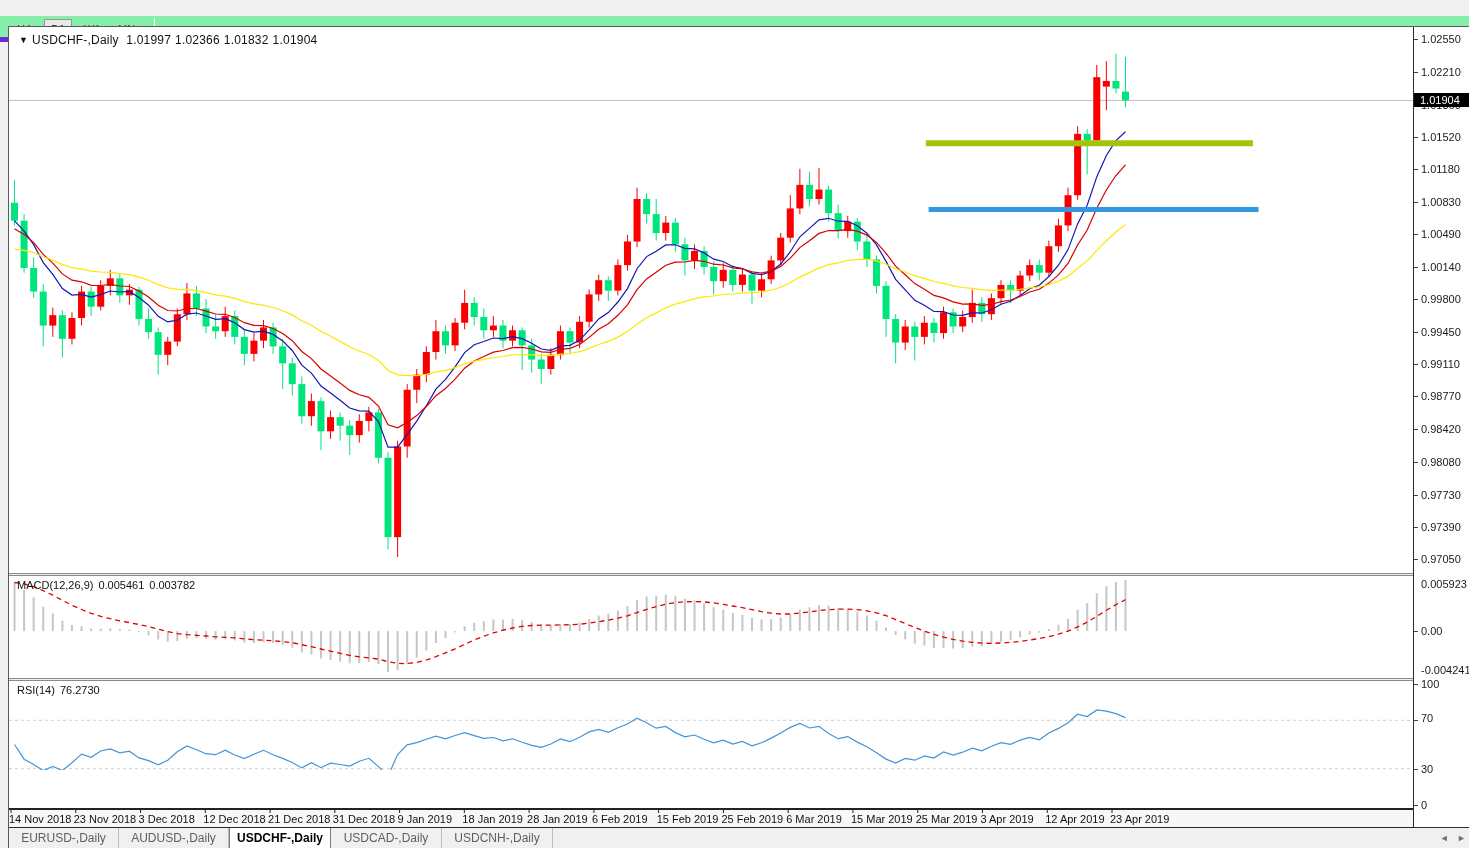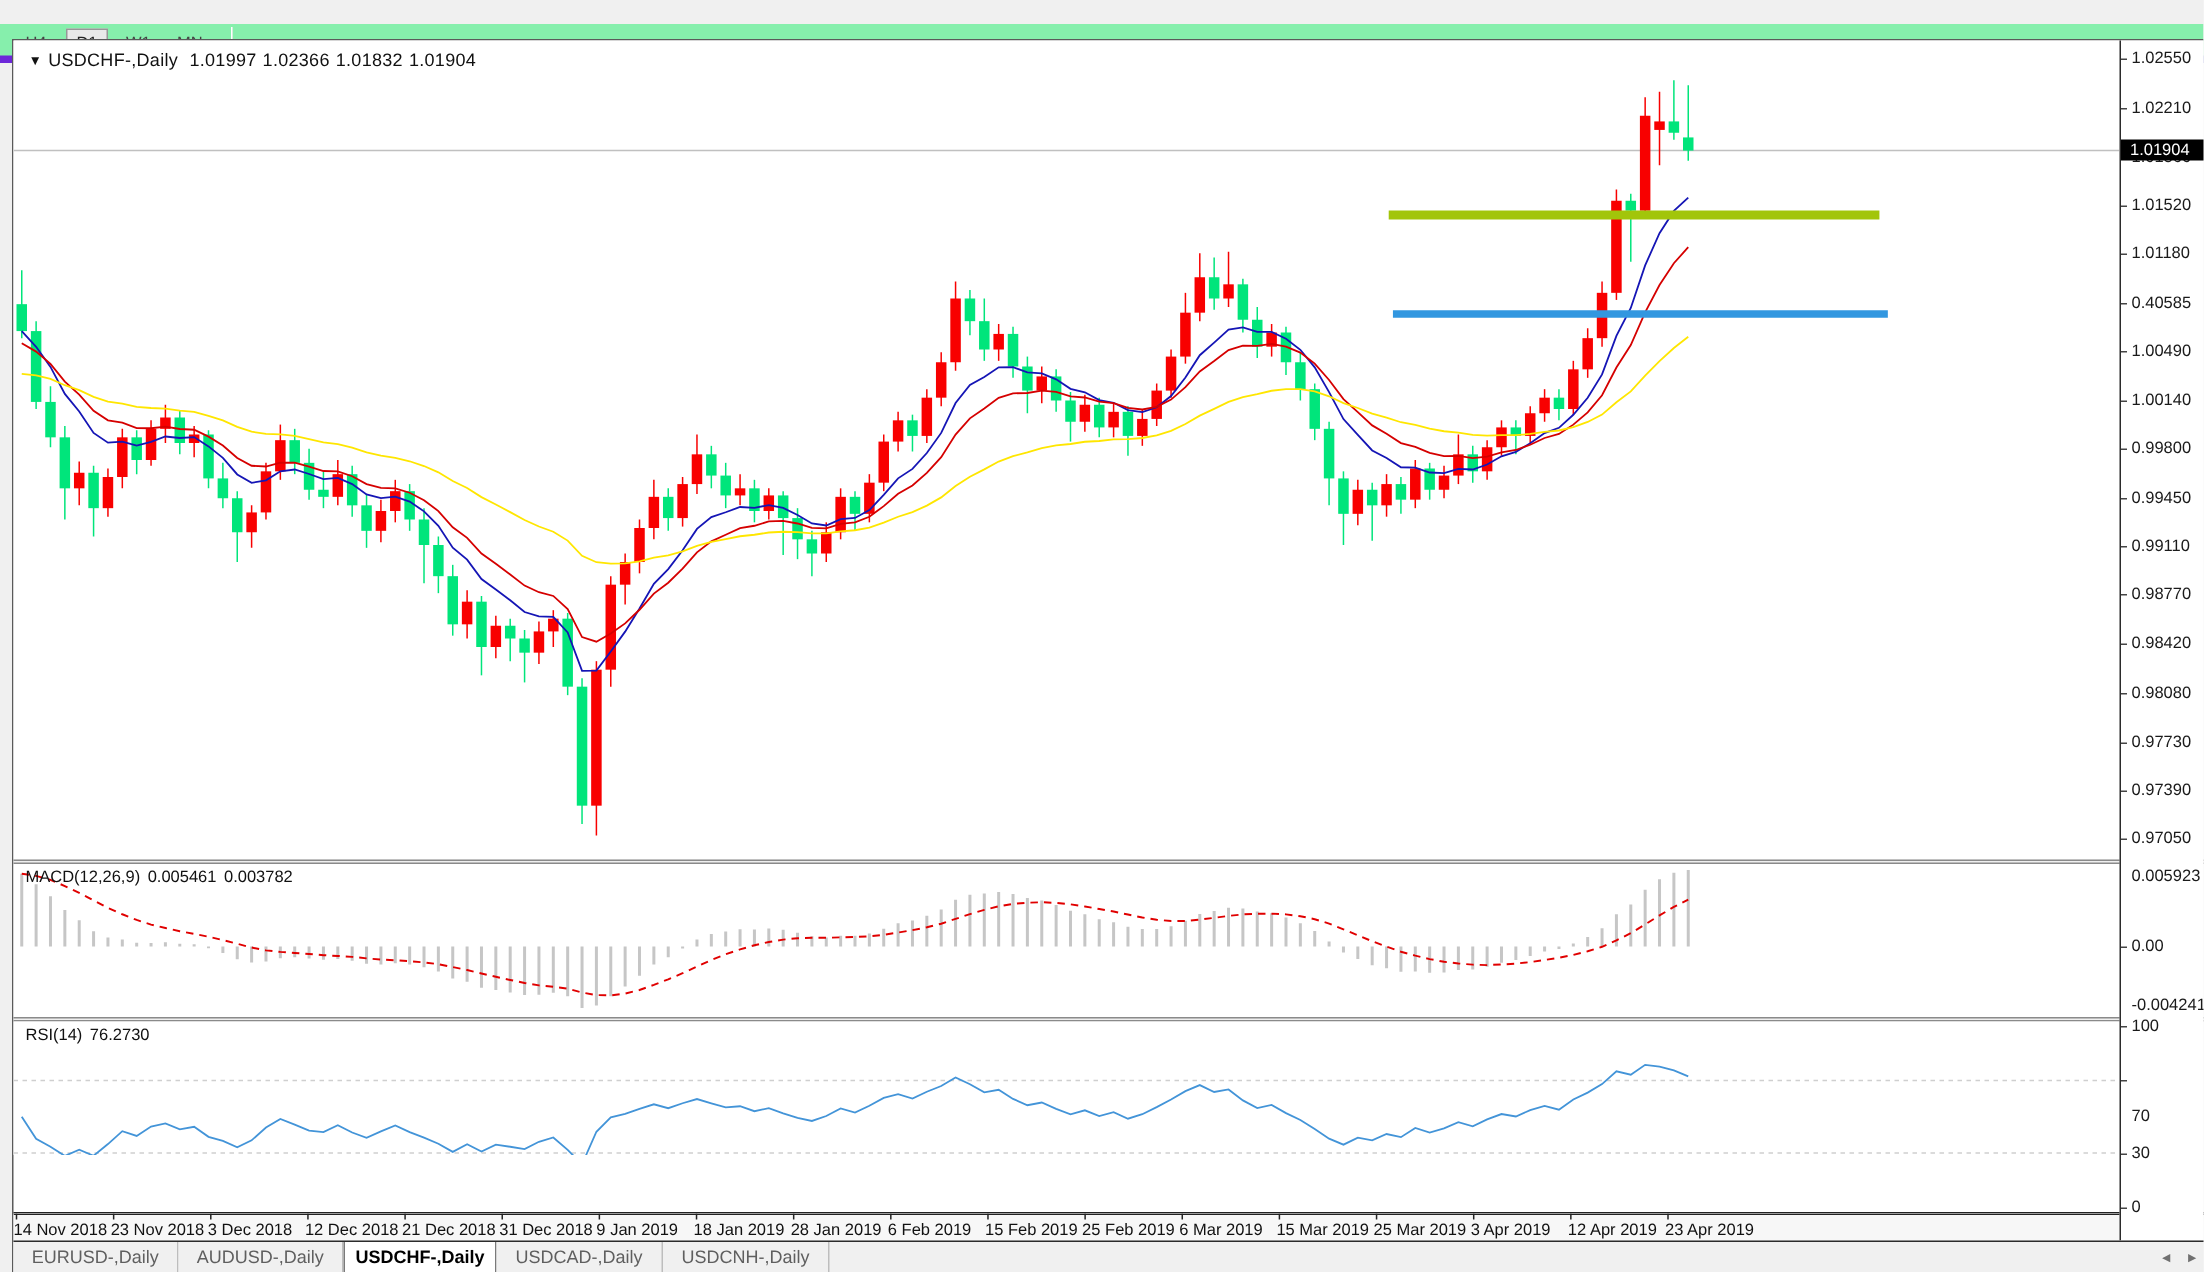--- a/index.html
+++ b/index.html
@@ -517,21 +517,21 @@
         <div class="ax-label" style="top: 6.38889px; text-align: center;">1.02550</div>
         <div class="ax-dash" style="top: 44.5px;"></div>
         <div class="ax-label" style="top: 38.5px;">1.02210</div>
         <div class="ax-dash" style="top: 77.5556px;"></div>
         <div class="ax-label" style="top: 71.5556px;">1.01860</div>
         <div class="ax-dash" style="top: 109.667px;"></div>
         <div class="ax-label" style="top: 103.667px;">1.01520</div>
         <div class="ax-dash" style="top: 141.778px;"></div>
         <div class="ax-label" style="top: 135.778px;">1.01180</div>
         <div class="ax-dash" style="top: 174.833px;"></div>
-        <div class="ax-label" style="top: 168.833px;">0.40585</div>
+        <div class="ax-label" style="top: 168.833px;">1.00830</div>
         <div class="ax-dash" style="top: 206.944px;"></div>
         <div class="ax-label" style="top: 200.944px;">1.00490</div>
         <div class="ax-dash" style="top: 240px;"></div>
         <div class="ax-label" style="top: 234px;">1.00140</div>
         <div class="ax-dash" style="top: 272.111px;"></div>
         <div class="ax-label" style="top: 266.111px;">0.99800</div>
         <div class="ax-dash" style="top: 305.167px;"></div>
         <div class="ax-label" style="top: 299.167px;">0.99450</div>
         <div class="ax-dash" style="top: 337.278px;"></div>
         <div class="ax-label" style="top: 331.278px;">0.99110</div>
@@ -548,21 +548,21 @@
         <div class="ax-dash" style="top: 531.833px;"></div>
         <div class="ax-label" style="top: 525.833px;">0.97050</div>
         <div id="price-tag" style="top: 66.4px;">1.01904</div>
         <div class="ax-label" style="top: 551px;">0.005923</div>
         <div class="ax-dash" style="top: 604.08px;"></div>
         <div class="ax-label" style="top: 598.08px;">0.00</div>
         <div class="ax-label" style="top: 637px;">-0.004241</div>
         <div class="ax-dash" style="top: 657px;"></div>
         <div class="ax-label" style="top: 651px;">100</div>
         <div class="ax-dash" style="top: 693.3px;"></div>
-        <div class="ax-label" style="top: 711px; text-align: right;">70</div>
+        <div class="ax-label" style="top: 685px; text-align: right;">70</div>
         <div class="ax-dash" style="top: 741.7px;"></div>
         <div class="ax-label" style="top: 735.7px;">30</div>
         <div class="ax-dash" style="top: 778px;"></div>
         <div class="ax-label" style="top: 772px;">0</div>
       </div>
 
     <div id="tab-bar">
       <div class="tab" style="width: 110px;">EURUSD-,Daily</div>
         <div class="tab" style="width: 110px;">AUDUSD-,Daily</div>
         <div class="tab active" style="width: 102px;">USDCHF-,Daily</div>

